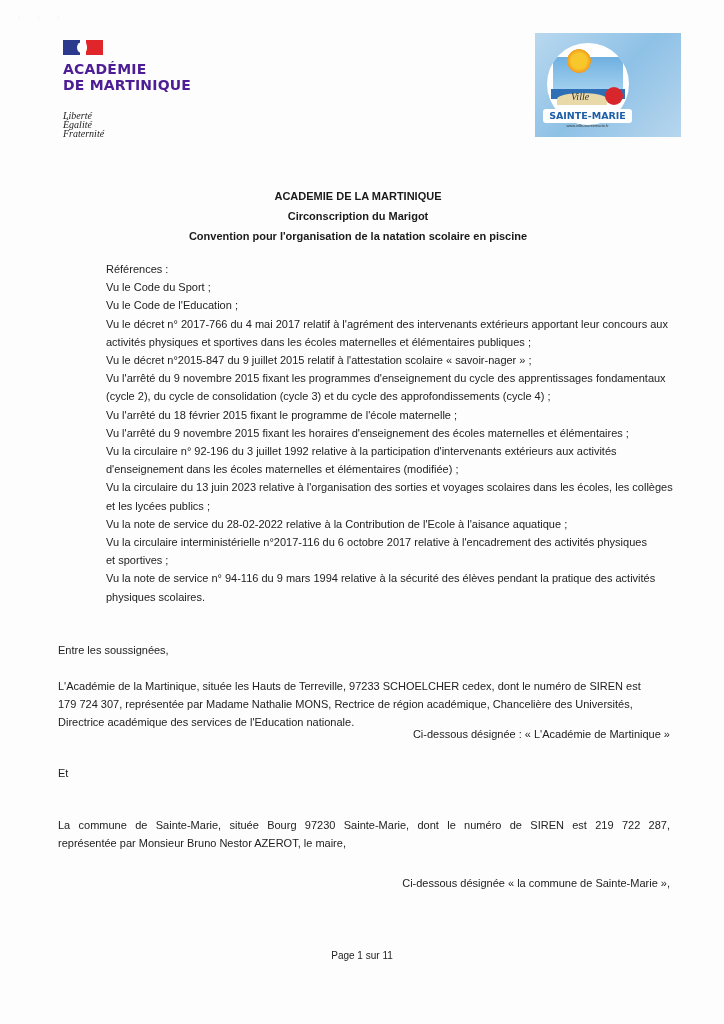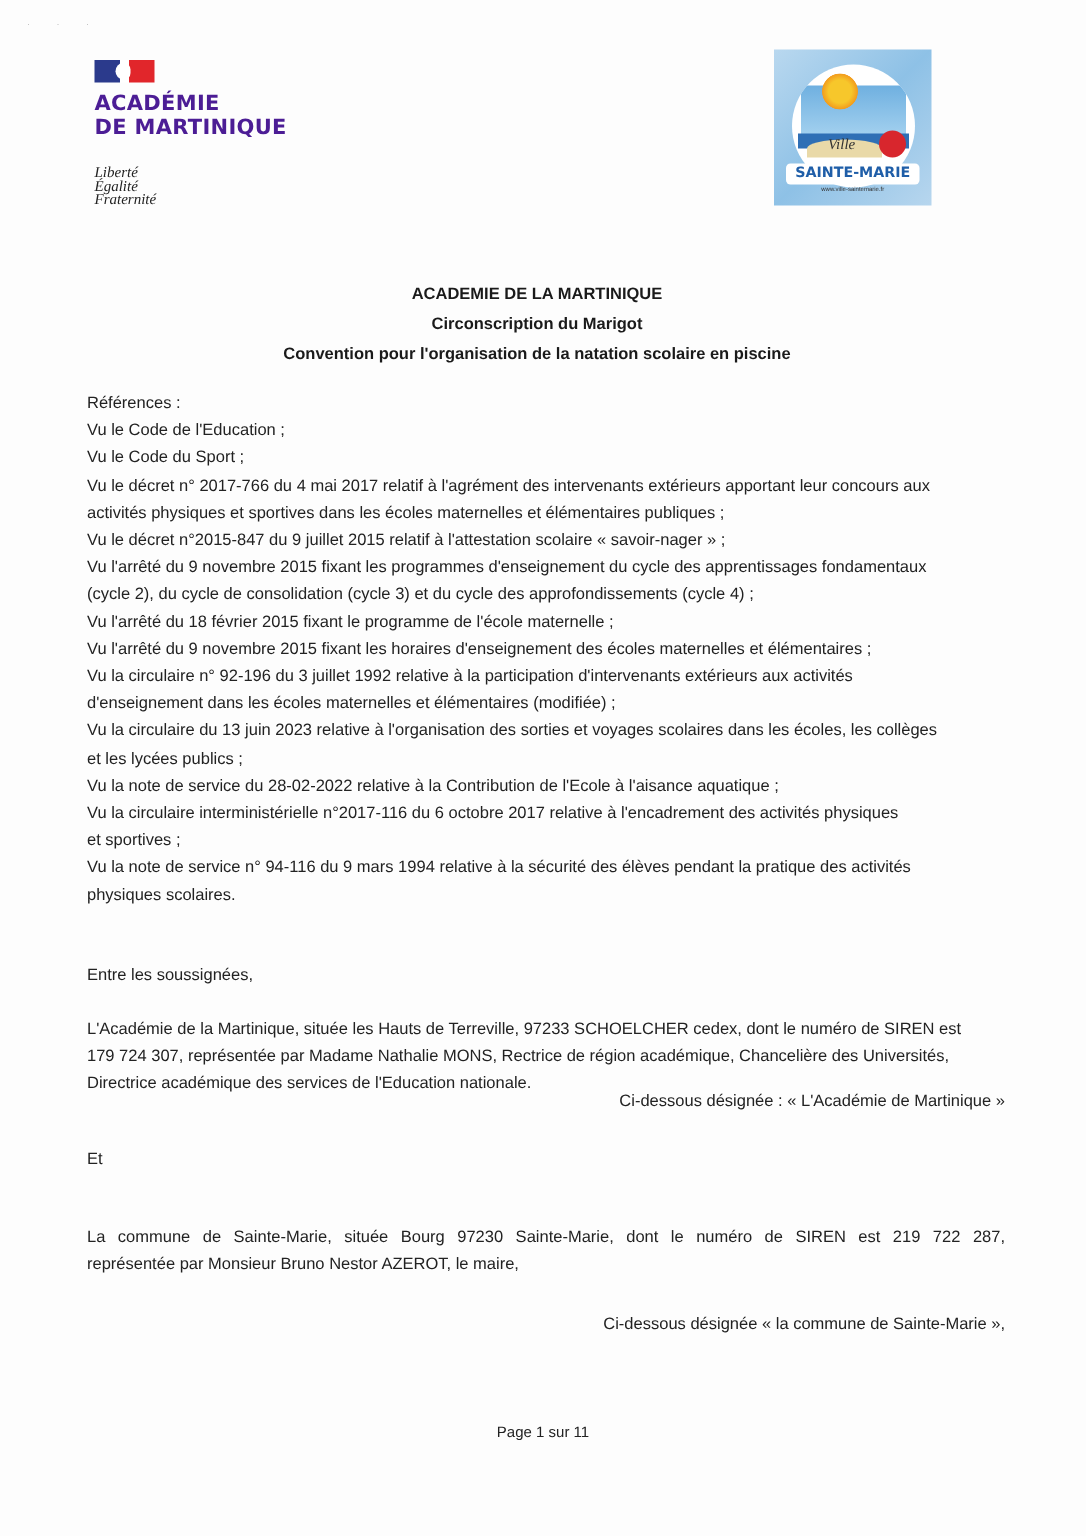--- a/index.html
+++ b/index.html
@@ -13,39 +13,39 @@
     .marianne { position: absolute; left: 63px; top: 40px; }
     .flag { width: 40px; height: 15px; position: relative; }
     .flag .blue { position: absolute; left: 0; top: 0; width: 17px; height: 15px; background: #2b3a8c; }
     .flag .gap { position: absolute; left: 17px; top: 0; width: 6px; height: 15px; background: #fff; }
     .flag .red { position: absolute; left: 23px; top: 0; width: 17px; height: 15px; background: #e1262b; }
     .flag .profile { position: absolute; left: 14px; top: 2px; width: 10px; height: 11px; background: #fff; border-radius: 50% 40% 40% 50%; }
     .inst-name { margin-top: 6px; font-family: "DejaVu Sans", sans-serif; font-weight: bold; font-size: 14px; line-height: 16px; color: #4c1d95; letter-spacing: 0.2px; }
     .motto { margin-top: 18px; font-family: "Liberation Serif", serif; font-style: italic; font-size: 10px; line-height: 9px; color: #222; }
 
     
-    .city-logo { position: absolute; left: 516px; top: 33px; width: 105px; height: 104px; background: linear-gradient(135deg, #b9d8ef 0%, #8ec1e6 50%, #b7d6ee 100%); }
+    .city-logo { position: absolute; left: 535px; top: 33px; width: 105px; height: 104px; background: linear-gradient(135deg, #b9d8ef 0%, #8ec1e6 50%, #b7d6ee 100%); padding-left: 41px; }
     .city-logo .disc { position: absolute; left: 12px; top: 10px; width: 82px; height: 82px; border-radius: 50%; background: #ffffff; overflow: hidden; }
     .city-logo .sky { position: absolute; left: 6px; top: 14px; width: 70px; height: 36px; background: linear-gradient(180deg, #6fb0e0, #a7d3f0); }
     .city-logo .sun { position: absolute; left: 20px; top: 6px; width: 24px; height: 24px; border-radius: 50%; background: radial-gradient(circle, #f7c72b 45%, #f29b1d 70%, transparent 72%); }
     .city-logo .sea { position: absolute; left: 4px; top: 46px; width: 74px; height: 10px; background: #2f6fb5; }
     .city-logo .sand { position: absolute; left: 10px; top: 50px; width: 50px; height: 12px; background: #e9d9a8; border-radius: 50% 50% 0 0; }
     .city-logo .flower { position: absolute; left: 58px; top: 44px; width: 18px; height: 18px; border-radius: 50%; background: #d8262d; }
     .city-logo .ville { position: absolute; left: 36px; top: 58px; font-family: "Liberation Serif", serif; font-style: italic; font-size: 10px; color: #333; }
     .city-logo .band { position: absolute; left: 8px; top: 76px; width: 89px; height: 14px; background: #ffffff; border-radius: 3px; }
     .city-logo .brand { position: absolute; left: 8px; top: 76px; width: 89px; text-align: center; font-family: "DejaVu Sans", sans-serif; font-weight: bold; font-size: 9.5px; line-height: 14px; color: #1f5ea8; }
     .city-logo .url { position: absolute; left: 8px; top: 90px; width: 89px; text-align: center; font-size: 4px; color: #333; }
 
     
     .title-block { position: absolute; left: 0; top: 186px; width: 716px; text-align: center; font-weight: bold; font-size: 11px; line-height: 20px; color: #1a1a1a; }
 
     
     .body { position: absolute; left: 58px; width: 612px; font-size: 11px; line-height: 18.2px; color: #222; }
     .refs { top: 260px; }
-    .refs div { white-space: nowrap; }
+    .refs div { white-space: nowrap; margin-left: 48px; }
     .para { position: absolute; left: 58px; width: 612px; font-size: 11px; line-height: 18.2px; color: #222; }
     .right { text-align: right; }
     .justify-last { text-align-last: justify; }
 
     .footer { position: absolute; left: 0; top: 950px; width: 724px; text-align: center; font-size: 10px; color: #222; }
     .scan-marks { position: absolute; left: 18px; top: 14px; font-size: 6px; color: #bbb; letter-spacing: 8px; }
   </style>
 </head>
 <body>
 
@@ -86,22 +86,22 @@
   </div>
 
   <div class="title-block">
     <div>ACADEMIE DE LA MARTINIQUE</div>
     <div>Circonscription du Marigot</div>
     <div>Convention pour l'organisation de la natation scolaire en piscine</div>
   </div>
 
   <div class="body refs">
     <div>Références :</div>
+    <div>Vu le Code du Sport ;</div>
     <div>Vu le Code de l'Education ;</div>
-    <div>Vu le Code du Sport ;</div>
     <div>Vu le décret n° 2017-766 du 4 mai 2017 relatif à l'agrément des intervenants extérieurs apportant leur concours aux</div>
     <div>activités physiques et sportives dans les écoles maternelles et élémentaires publiques ;</div>
     <div>Vu le décret n°2015-847 du 9 juillet 2015 relatif à l'attestation scolaire « savoir-nager » ;</div>
     <div>Vu l'arrêté du 9 novembre 2015 fixant les programmes d'enseignement du cycle des apprentissages fondamentaux</div>
     <div>(cycle 2), du cycle de consolidation (cycle 3) et du cycle des approfondissements (cycle 4) ;</div>
     <div>Vu l'arrêté du 18 février 2015 fixant le programme de l'école maternelle ;</div>
     <div>Vu l'arrêté du 9 novembre 2015 fixant les horaires d'enseignement des écoles maternelles et élémentaires ;</div>
     <div>Vu la circulaire n° 92-196 du 3 juillet 1992 relative à la participation d'intervenants extérieurs aux activités</div>
     <div>d'enseignement dans les écoles maternelles et élémentaires (modifiée) ;</div>
     <div>Vu la circulaire du 13 juin 2023 relative à l'organisation des sorties et voyages scolaires dans les écoles, les collèges</div>

